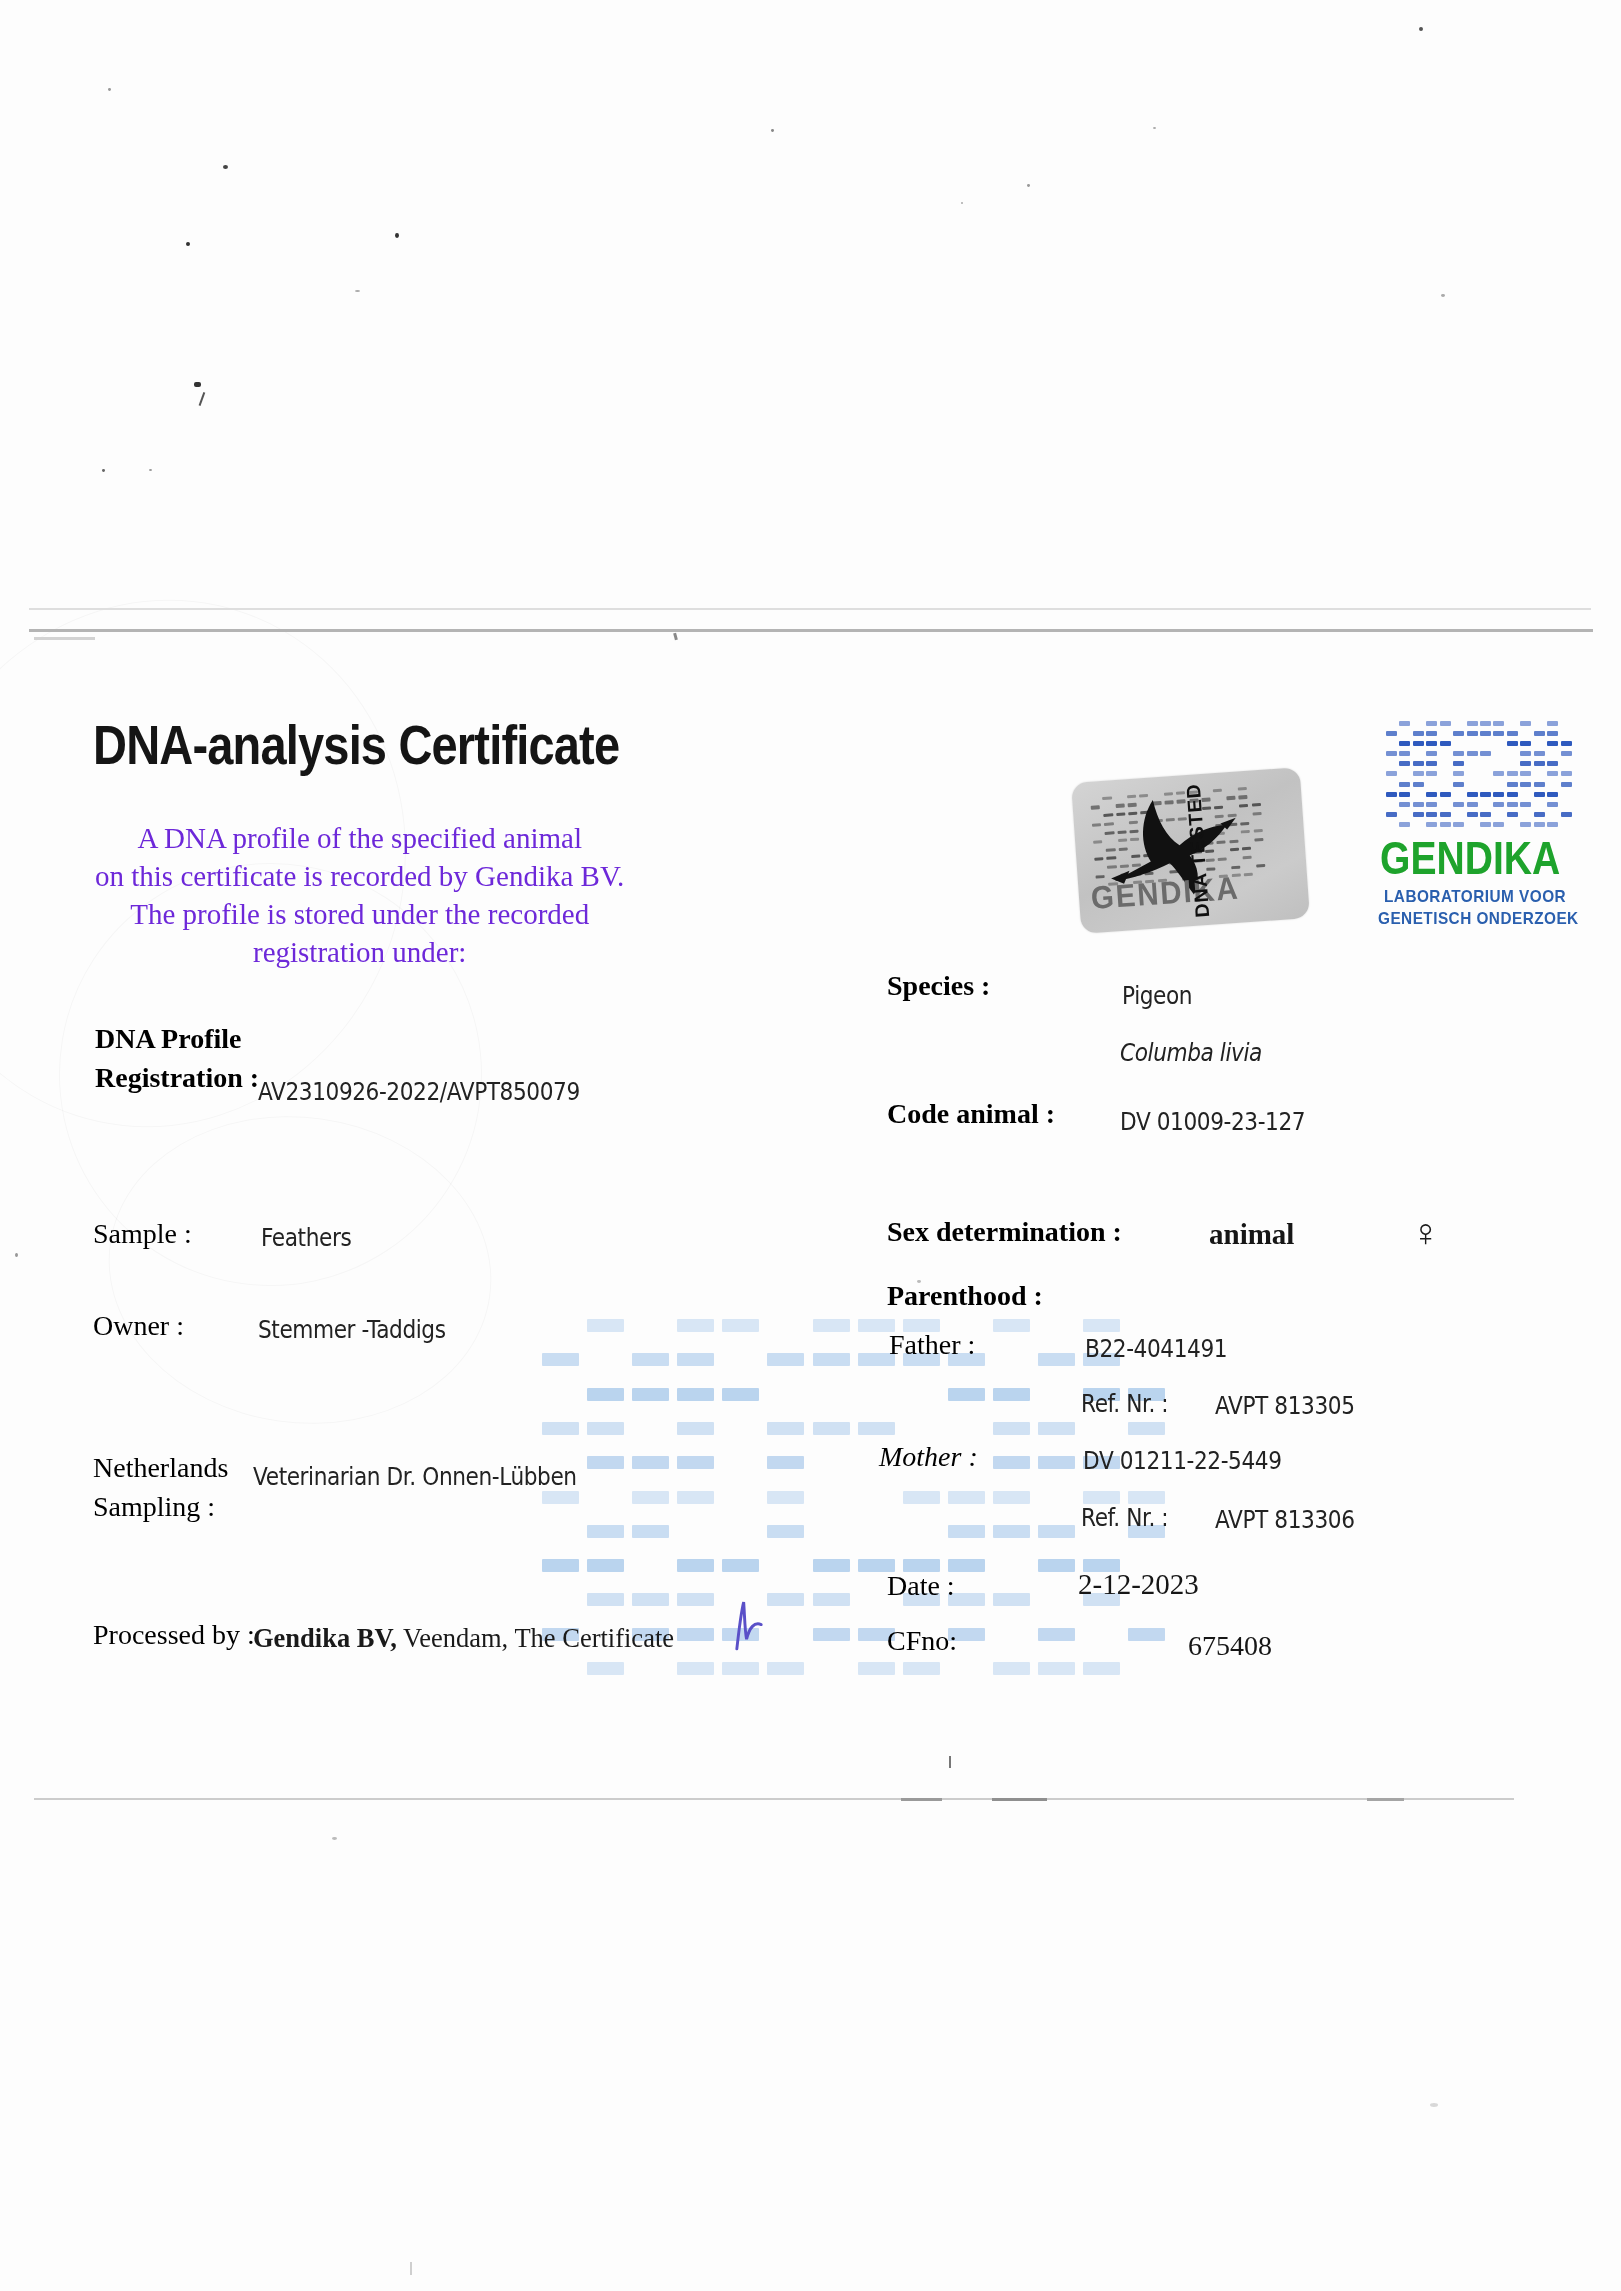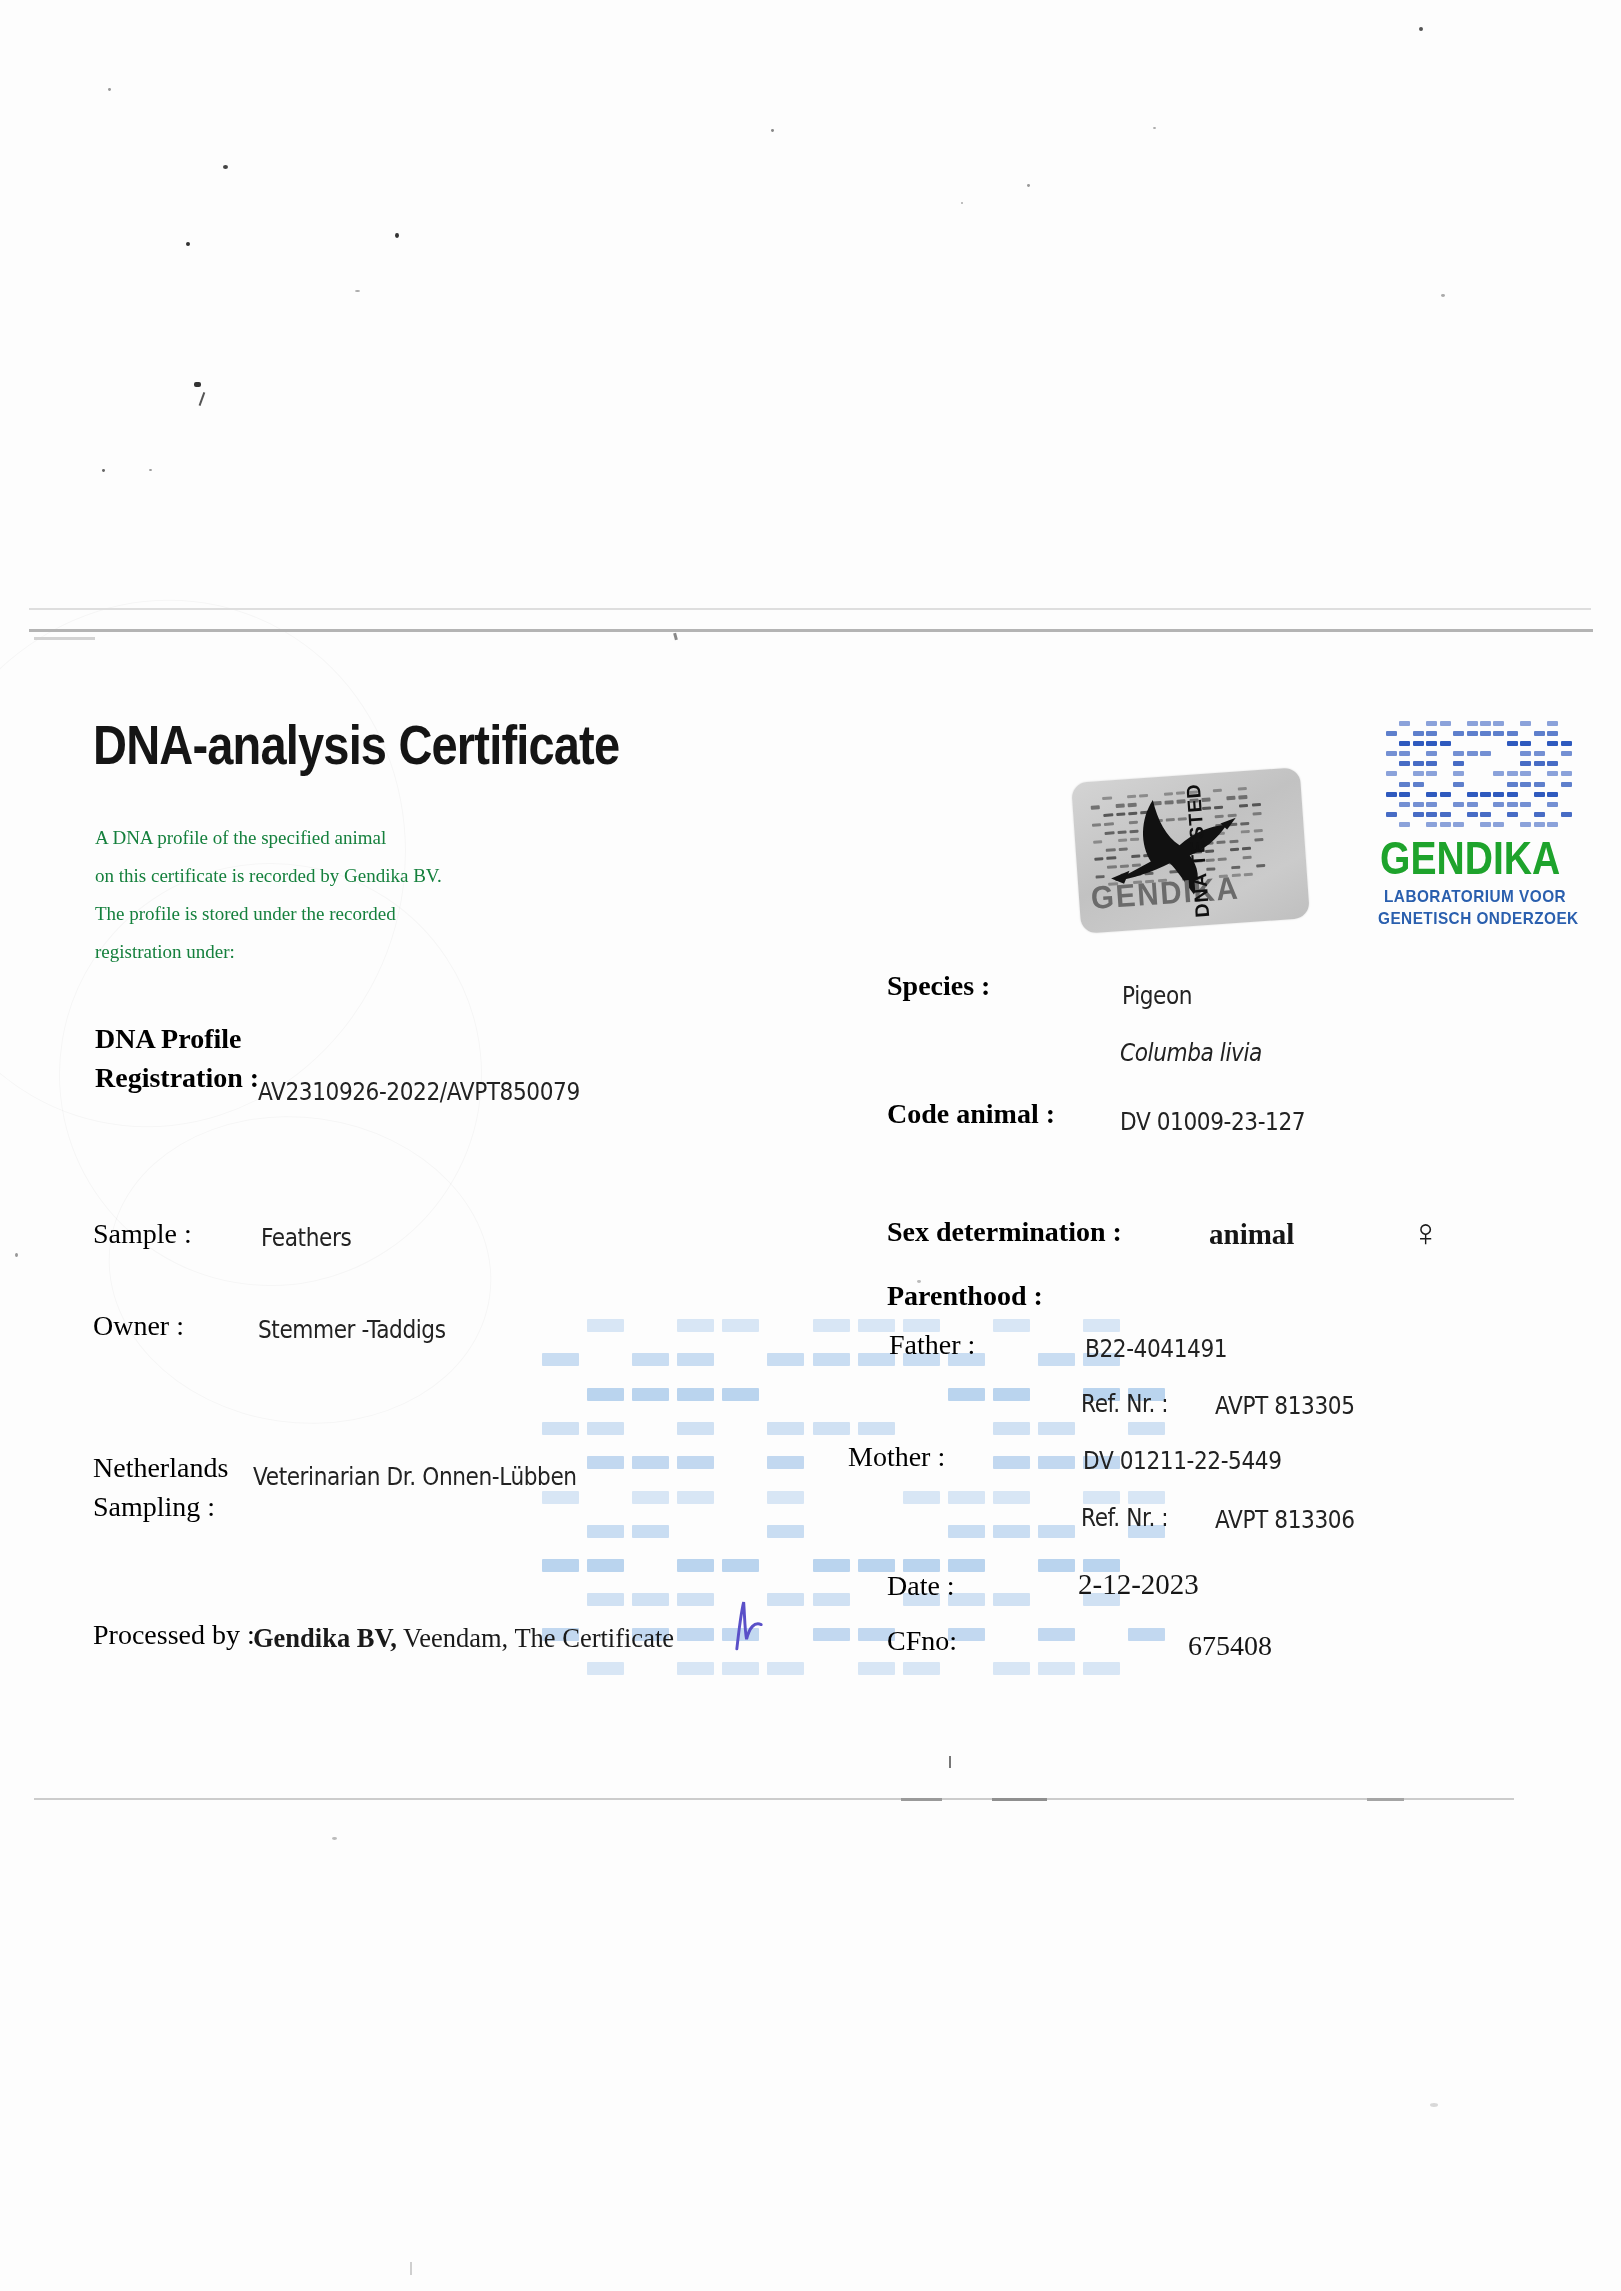--- a/index.html
+++ b/index.html
@@ -8,21 +8,21 @@
     background:#fdfdfd;overflow:hidden;
     font-family:"Liberation Serif", serif;color:#1a1a1a;
   }
   .abs{position:absolute;}
   
   .doc-title{
     font-family:"Liberation Sans", sans-serif;font-weight:bold;font-size:56px;
     letter-spacing:-1px;color:#151515;white-space:nowrap;
     transform:scaleX(.84);transform-origin:0 0;
   }
-  .intro-line{font-size:19px;line-height:38px;color:#15803d;white-space:nowrap;}
+  .intro-line{font-size:29px;line-height:38px;color:#6d28d9;white-space:nowrap;text-align:center;}
   .lbl{font-size:28px;color:#000000;white-space:nowrap;}
   .lbl.b{font-weight:bold;}
   .hw{
     font-family:"DejaVu Sans", sans-serif;font-size:25.5px;color:#222;
     white-space:nowrap;letter-spacing:-0.5px;
     display:inline-block;transform:scaleX(.85);transform-origin:0 50%;
   }
   .hw.i{font-style:italic;}
   .serifval{font-size:29px;color:#161616;white-space:nowrap;}
   
@@ -456,21 +456,21 @@
   <div class="abs" style="left:1411px;top:1213px;font-size:39px;line-height:39px;">♀</div>
 
   <div class="abs lbl b" style="left:887px;top:1280px;">Parenthood :</div>
 
   <div class="abs lbl" style="left:889px;top:1329px;">Father :</div>
   <div class="abs" style="left:1085px;top:1333px;"><span class="hw">B22-4041491</span></div>
 
   <div class="abs" style="left:1081px;top:1388px;"><span class="hw">Ref. Nr. :</span></div>
   <div class="abs" style="left:1215px;top:1390px;"><span class="hw">AVPT 813305</span></div>
 
-  <div class="abs lbl" style="left:848px;top:1441px;">Mother :</div>
+  <div class="abs lbl" style="left:879px;top:1441px;font-style:italic;">Mother :</div>
   <div class="abs" style="left:1083px;top:1445px;"><span class="hw">DV 01211-22-5449</span></div>
 
   <div class="abs" style="left:1081px;top:1502px;"><span class="hw">Ref. Nr. :</span></div>
   <div class="abs" style="left:1215px;top:1504px;"><span class="hw">AVPT 813306</span></div>
 
   <div class="abs lbl" style="left:887px;top:1570px;">Date :</div>
   <div class="abs serifval" style="left:1078px;top:1568px;">2-12-2023</div>
 
   <div class="abs lbl" style="left:887px;top:1625px;">CFno:</div>
   <div class="abs serifval" style="left:1188px;top:1630px;font-size:28px;">675408</div>

